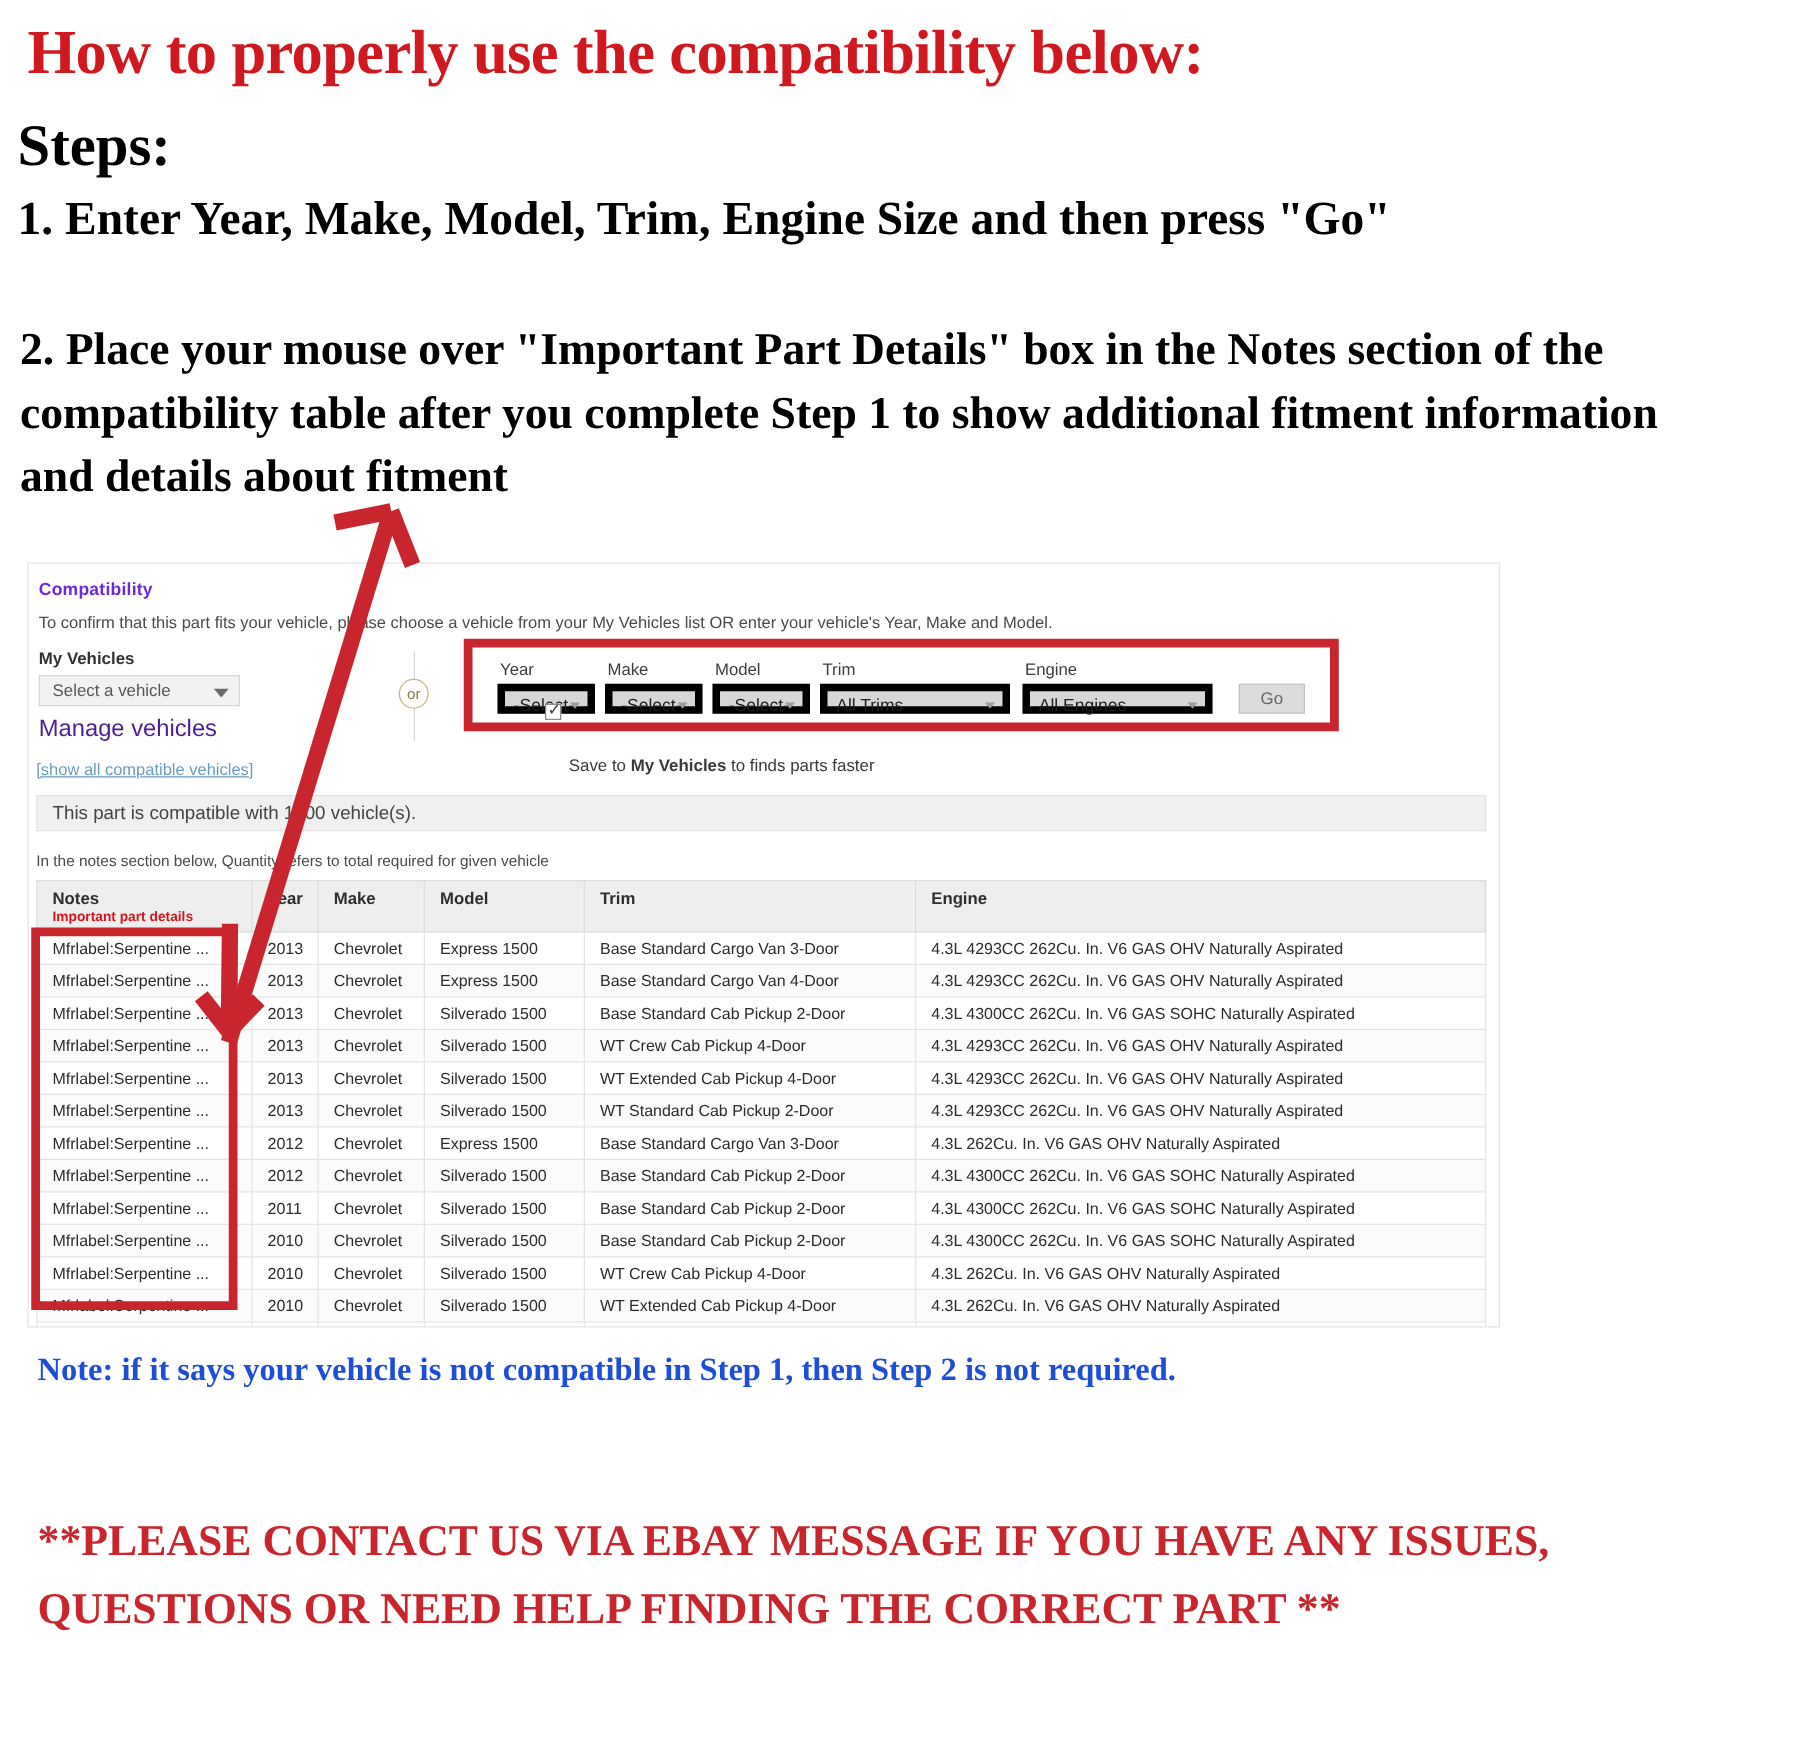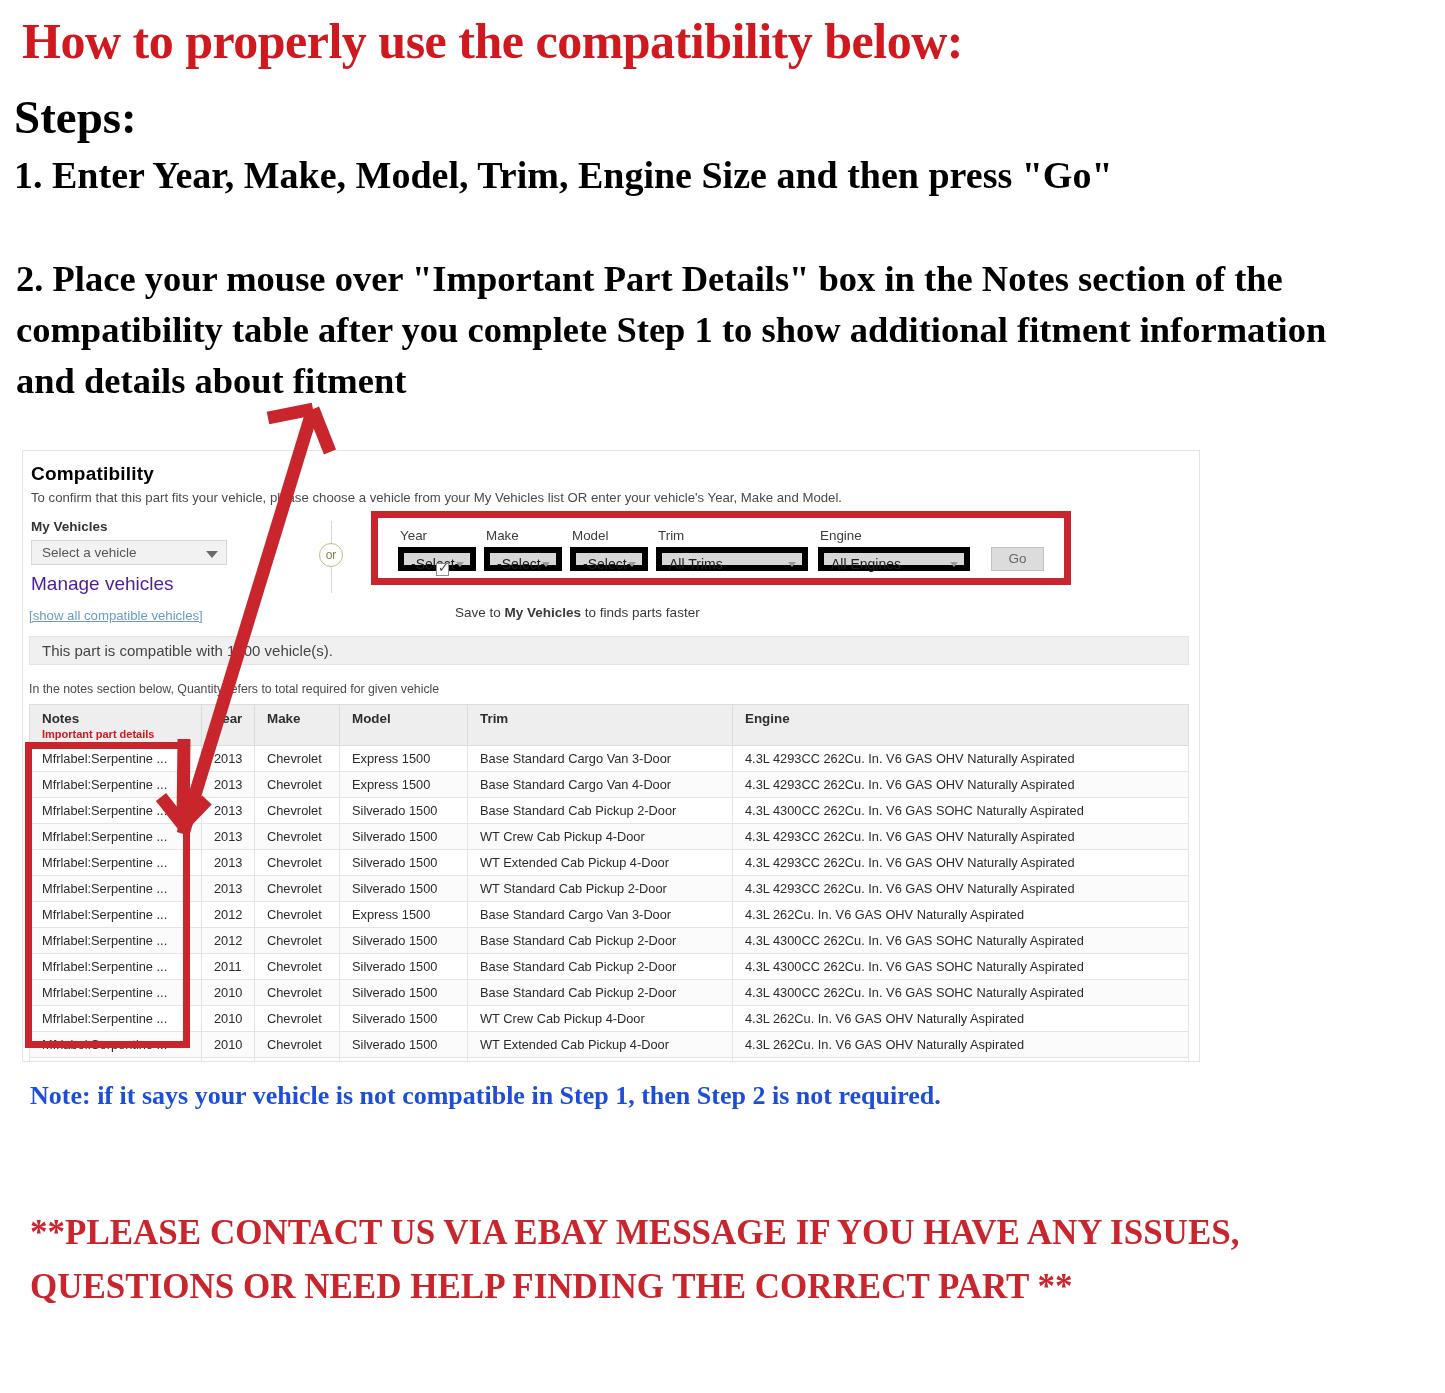--- a/index.html
+++ b/index.html
@@ -71,23 +71,23 @@
     height: 612px;
     background: #ffffff;
     border: 1px solid #e3e3e3;
     box-sizing: border-box;
     overflow: hidden;
   }
   .compat-title {
     position: absolute;
     left: 8px;
     top: 12px;
-    font-size: 19px;
-    font-weight: bold;
-    color: #000000;
+    font-size: 14px;
+    font-weight: bold;
+    color: #6d28d9;
     letter-spacing: 0.2px;
   }
   .compat-sub {
     position: absolute;
     left: 8px;
     top: 39px;
     font-size: 13.2px;
     color: #4a4a4a;
   }
 
@@ -96,21 +96,21 @@
     left: 8px;
     top: 68px;
     font-size: 13.5px;
     font-weight: bold;
     color: #333333;
   }
   .veh-select {
     position: absolute;
     left: 8px;
     top: 89px;
-    width: 196px;
+    width: 161px;
     height: 25px;
     background: #f2f2f2;
     border: 1px solid #d6d6d6;
     box-sizing: border-box;
   }
   .veh-select .txt {
     position: absolute;
     left: 10px;
     top: 4px;
     font-size: 13.5px;

